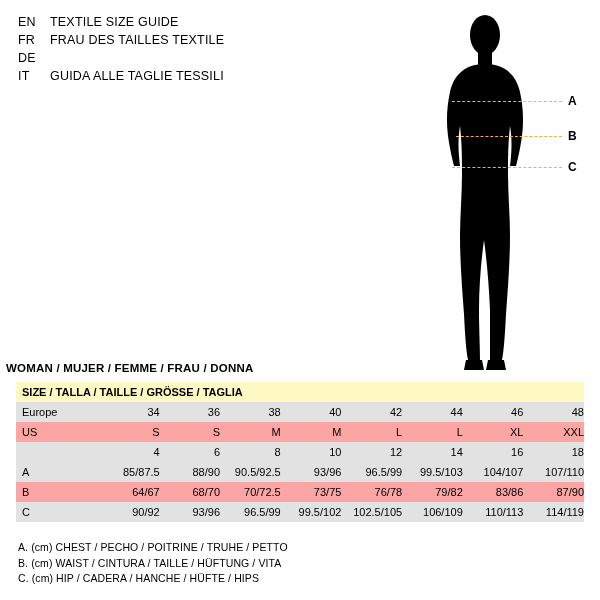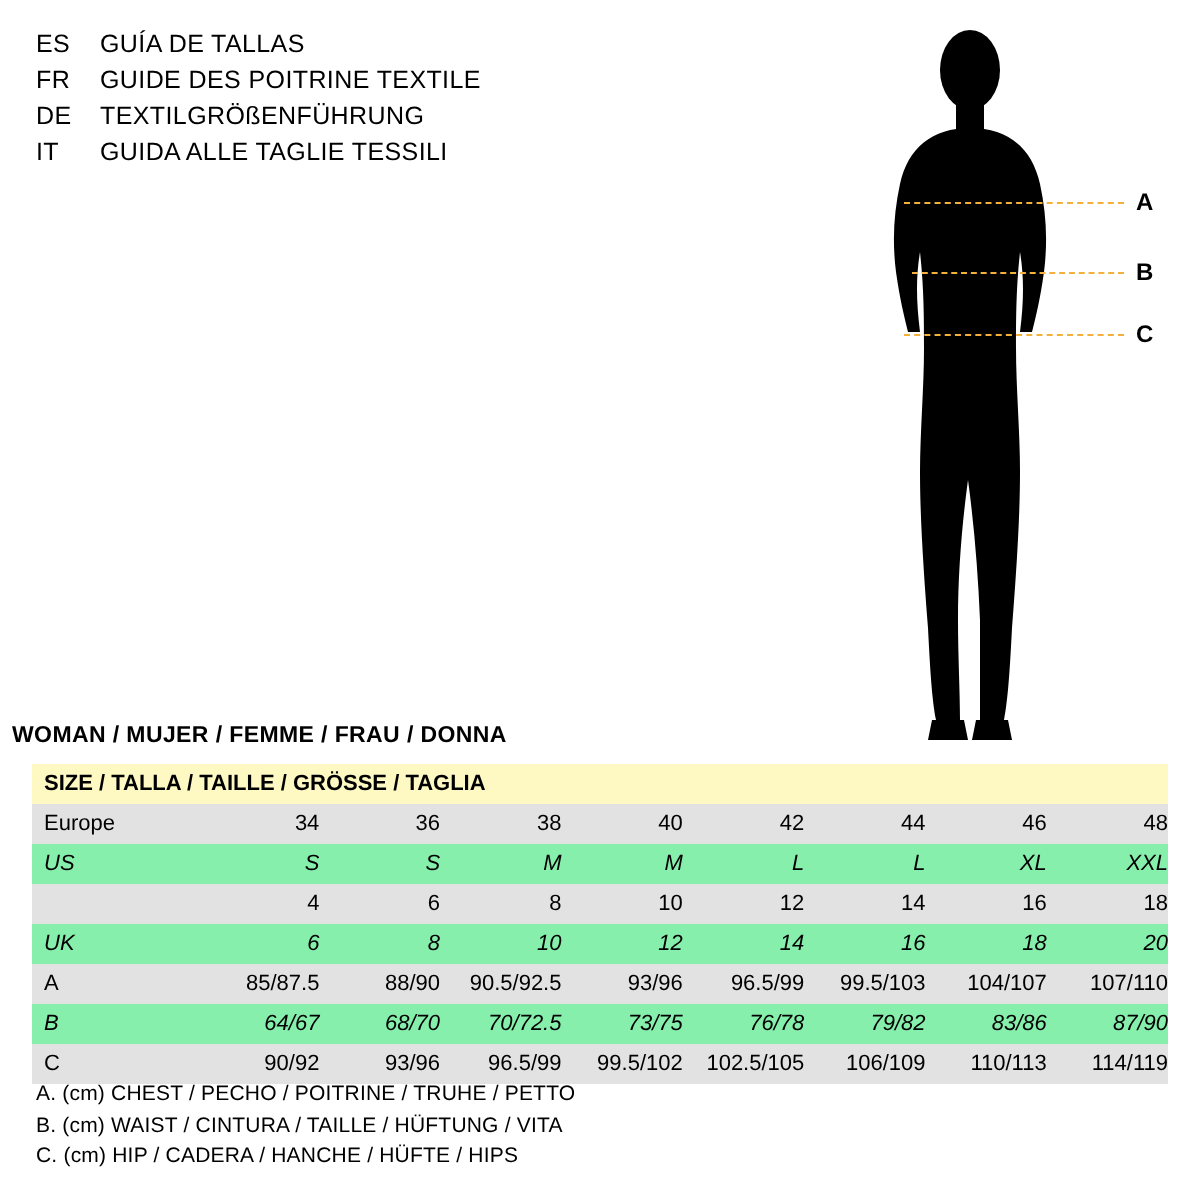--- a/index.html
+++ b/index.html
@@ -83,21 +83,21 @@
     padding: 2px 0 2px 0;
     height: 16px;
   }
   .row-head td {
     background: #fef9c3;
     color: #000;
     font-weight: bold;
     font-size: 11px;
   }
   .row-shade td { background: #e2e2e2; margin-top: 21px; }
-  .row-plain td { background: #86efac; font-style: italic; }
+  .row-plain td { background: #fca5a5; }
   .col-label {
     width: 78px;
     padding-left: 6px !important;
     text-align: left;
   }
   .cell { text-align: right; width: 61px; }
 
   
   .legend {
     position: absolute;
@@ -107,30 +107,29 @@
     font-weight: normal;
     letter-spacing: 0.1px;
     line-height: 15.5px;
   }
 </style>
 </head>
 <body>
 
 <div class="titles">
   <div class="title-row">
-    <span class="title-lang">ES</span>
-    <span class="title-text">GUÍA DE TALLAS</span>
+    <span class="title-lang">EN</span>
+    <span class="title-text">TEXTILE SIZE GUIDE</span>
   </div>
   <div class="title-row">
     <span class="title-lang">FR</span>
-    <span class="title-text">GUIDE DES POITRINE TEXTILE</span>
+    <span class="title-text">FRAU DES TAILLES TEXTILE</span>
   </div>
   <div class="title-row">
     <span class="title-lang">DE</span>
-    <span class="title-text">TEXTILGRÖßENFÜHRUNG</span>
   </div>
   <div class="title-row">
     <span class="title-lang">IT</span>
     <span class="title-text">GUIDA ALLE TAGLIE TESSILI</span>
   </div>
 </div>
 
 <div class="figure-wrap">
   <svg class="figure-svg" width="190" height="368" viewBox="0 0 190 368">
     <g fill="#000000">
@@ -217,31 +216,20 @@
       <td class="cell">4</td>
       <td class="cell">6</td>
       <td class="cell">8</td>
       <td class="cell">10</td>
       <td class="cell">12</td>
       <td class="cell">14</td>
       <td class="cell">16</td>
       <td class="cell">18</td>
     </tr>
 
-    <tr class="row-plain">
-      <td class="col-label">UK</td>
-      <td class="cell">6</td>
-      <td class="cell">8</td>
-      <td class="cell">10</td>
-      <td class="cell">12</td>
-      <td class="cell">14</td>
-      <td class="cell">16</td>
-      <td class="cell">18</td>
-      <td class="cell">20</td>
-    </tr>
 
     <tr class="row-shade">
       <td class="col-label">A</td>
       <td class="cell">85/87.5</td>
       <td class="cell">88/90</td>
       <td class="cell">90.5/92.5</td>
       <td class="cell">93/96</td>
       <td class="cell">96.5/99</td>
       <td class="cell">99.5/103</td>
       <td class="cell">104/107</td>

